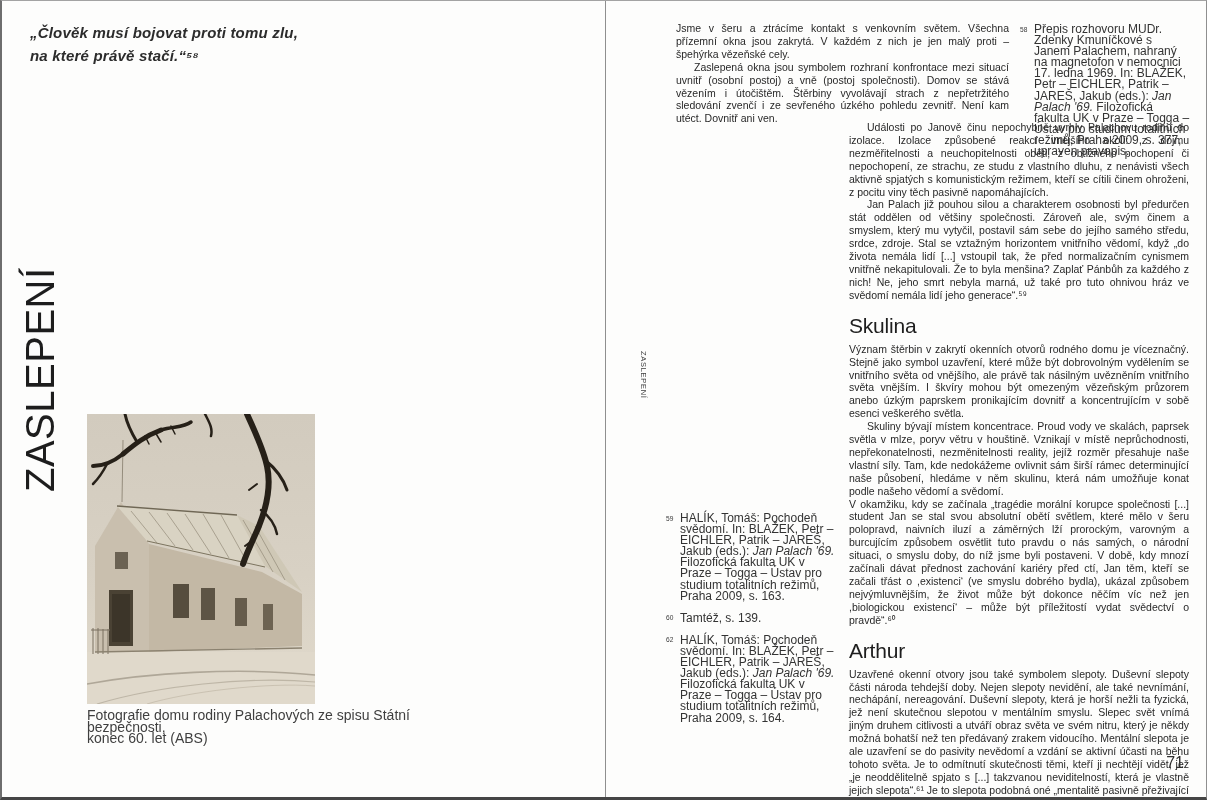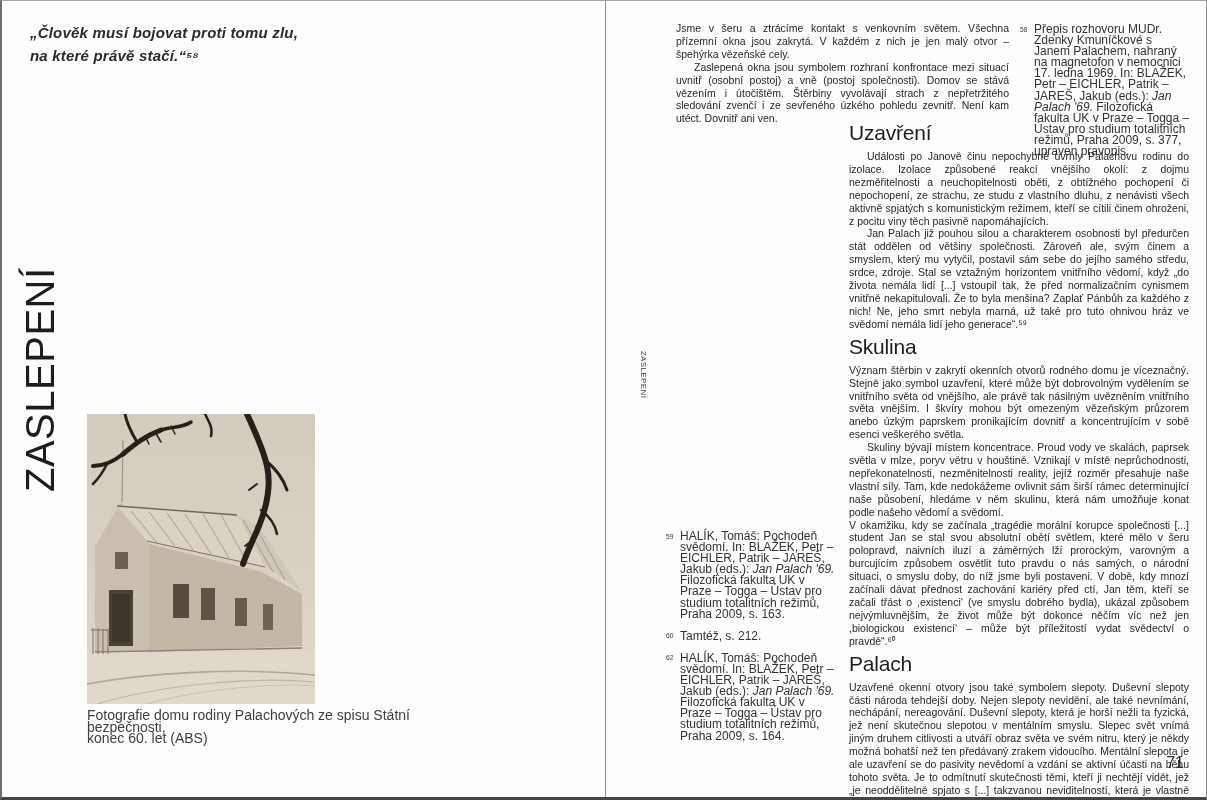--- a/index.html
+++ b/index.html
@@ -40,29 +40,29 @@
   }
   .intro-col { position:absolute; left:674px; top:21px; width:333px; }
   .main-col  { position:absolute; left:847px; top:120px; width:340px; }
 
   .para {
     font-size:10.5px; line-height:12.9px; text-align:justify;
     hyphens:auto; -webkit-hyphens:auto; color:#282828;
   }
   .para.indent { text-indent:18px; }
 
-  .section { margin-top:4px; }
+  .section { margin-top:12px; }
   .section:first-child { margin-top:0; }
   .section-heading {
     font-size:21px; line-height:24px; font-weight:400; letter-spacing:-0.2px;
     color:#1e1e1e; margin-bottom:5px;
   }
 
   .fn-col-right { position:absolute; left:1018px; top:23px; width:170px; }
-  .fn-col-left  { position:absolute; left:664px;  top:530px; width:172px; }
+  .fn-col-left  { position:absolute; left:664px;  top:512px; width:172px; }
   .fn { display:flex; margin-bottom:11px; }
   .fn:last-child { margin-bottom:0; }
   .fn-num {
     flex:0 0 14px; font-size:6.6px; line-height:10px; color:#3a3a3a; padding-top:0.5px;
   }
   .fn-text {
     flex:1; font-size:12px; line-height:11.1px; color:#333; text-align:left;
   }
   .page-number {
     position:absolute; left:1150px; top:753px; width:32px; text-align:right;
@@ -155,63 +155,62 @@
 konec 60. let (ABS)</figcaption>
     </figure>
   </div>
 
   <div class="page-divider"></div>
 
   <div>
     <div class="running-label">ZASLEPENÍ</div>
 
     <div class="intro-col">
-        <p class="para">Jsme v šeru a ztrácíme kontakt s venkovním světem. Všechna přízemní okna jsou zakrytá. V každém z nich je jen malý otvor – špehýrka vězeňské cely.</p>
+        <p class="para">Jsme v šeru a ztrácíme kontakt s venkovním světem. Všechna přízemní okna jsou zakrytá. V každém z nich je jen malý proti – špehýrka vězeňské cely.</p>
         <p class="para indent">Zaslepená okna jsou symbolem rozhraní konfrontace mezi situací uvnitř (osobní postoj) a vně (postoj společnosti). Domov se stává vězením i útočištěm. Štěrbiny vyvolávají strach z nepřetržitého sledování zvenčí i ze sevřeného úzkého pohledu zevnitř. Není kam utéct. Dovnitř ani ven.</p>
       </div>
 
     <div class="fn-col-right">
         <div class="fn">
           <span class="fn-num">58</span>
           <span class="fn-text"><span>Přepis rozhovoru MUDr. Zdenky Kmuníčkové s Janem Palachem, nahraný na magnetofon v nemocnici 17. ledna 1969. In: BLAŽEK, Petr – EICHLER, Patrik – JAREŠ, Jakub (eds.): </span><i>Jan Palach '69.</i><span> Filozofická fakulta UK v Praze – Togga – Ústav pro studium totalitních režimů, Praha 2009, s. 377, upraven pravopis.</span></span>
         </div>
       </div>
 
     <div class="main-col">
       <div class="section">
-        <h2 class="section-heading">Uzavření</h2>
         <div>
             <p class="para indent">Události po Janově činu nepochybně uvrhly Palachovu rodinu do izolace. Izolace způsobené reakcí vnějšího okolí: z dojmu nezměřitelnosti a neuchopitelnosti oběti, z obtížného pochopení či nepochopení, ze strachu, ze studu z vlastního dluhu, z nenávisti všech aktivně spjatých s komunistickým režimem, kteří se cítili činem ohroženi, z pocitu viny těch pasivně napomáhajících.</p>
             <p class="para indent">Jan Palach již pouhou silou a charakterem osobnosti byl předurčen stát oddělen od většiny společnosti. Zároveň ale, svým činem a smyslem, který mu vytyčil, postavil sám sebe do jejího samého středu, srdce, zdroje. Stal se vztažným horizontem vnitřního vědomí, když „do života nemála lidí [...] vstoupil tak, že před normalizačním cynismem vnitřně nekapitulovali. Že to byla menšina? Zaplať Pánbůh za každého z nich! Ne, jeho smrt nebyla marná, už také pro tuto ohnivou hráz ve svědomí nemála lidí jeho generace“.⁵⁹</p>
           </div>
       </div>
       <div class="section">
         <h2 class="section-heading">Skulina</h2>
         <div>
             <p class="para">Význam štěrbin v zakrytí okenních otvorů rodného domu je víceznačný. Stejně jako symbol uzavření, které může být dobrovolným vydělením se vnitřního světa od vnějšího, ale právě tak násilným uvězněním vnitřního světa vnějším. I škvíry mohou být omezeným vězeňským průzorem anebo úzkým paprskem pronikajícím dovnitř a koncentrujícím v sobě esenci veškerého světla.</p>
             <p class="para indent">Skuliny bývají místem koncentrace. Proud vody ve skalách, paprsek světla v mlze, poryv větru v houštině. Vznikají v místě neprůchodnosti, nepřekonatelnosti, nezměnitelnosti reality, jejíž rozměr přesahuje naše vlastní síly. Tam, kde nedokážeme ovlivnit sám širší rámec determinující naše působení, hledáme v něm skulinu, která nám umožňuje konat podle našeho vědomí a svědomí.</p>
             <p class="para">V okamžiku, kdy se začínala „tragédie morální korupce společnosti [...] student Jan se stal svou absolutní obětí světlem, které mělo v šeru polopravd, naivních iluzí a záměrných lží prorockým, varovným a burcujícím způsobem osvětlit tuto pravdu o nás samých, o národní situaci, o smyslu doby, do níž jsme byli postaveni. V době, kdy mnozí začínali dávat přednost zachování kariéry před ctí, Jan těm, kteří se začali třást o ,existenci‘ (ve smyslu dobrého bydla), ukázal způsobem nejvýmluvnějším, že život může být dokonce něčím víc než jen ,biologickou existencí‘ – může být příležitostí vydat svědectví o pravdě“.⁶⁰</p>
           </div>
       </div>
       <div class="section">
-        <h2 class="section-heading">Palach</h2>
+        <h2 class="section-heading">Arthur</h2>
         <div>
             <p class="para">Uzavřené okenní otvory jsou také symbolem slepoty. Duševní slepoty části národa tehdejší doby. Nejen slepoty nevidění, ale také nevnímání, nechápání, nereagování. Duševní slepoty, která je horší nežli ta fyzická, jež není skutečnou slepotou v mentálním smyslu. Slepec svět vnímá jiným druhem citlivosti a utváří obraz světa ve svém nitru, který je někdy možná bohatší než ten předávaný zrakem vidoucího. Mentální slepota je ale uzavření se do pasivity nevědomí a vzdání se aktivní účasti na běhu tohoto světa. Je to odmítnutí skutečnosti těmi, kteří ji nechtějí vidět, jež „je neoddělitelně spjato s [...] takzvanou neviditelností, která je vlastně jejich slepota“.⁶¹ Je to slepota podobná oné „mentalitě pasivně přeživající masy“, která existovala v tehdejší době a existuje i dnes. A pouze skrze nesmíření se s ní „se konečně staneme společností svobodných občanů a zbavíme se mravních pozůstatků doby normalizace“.⁶²</p>
           </div>
       </div>
     </div>
 
     <div class="fn-col-left">
         <div class="fn">
           <span class="fn-num">59</span>
           <span class="fn-text"><span>HALÍK, Tomáš: Pochodeň svědomí. In: BLAŽEK, Petr – EICHLER, Patrik – JAREŠ, Jakub (eds.): </span><i>Jan Palach '69.</i><span> Filozofická fakulta UK v Praze – Togga – Ústav pro studium totalitních režimů, Praha 2009, s. 163.</span></span>
         </div>
         <div class="fn">
           <span class="fn-num">60</span>
-          <span class="fn-text"><span>Tamtéž, s. 212.</span></span>
+          <span class="fn-text"><span>Tamtéž, s. 139.</span></span>
         </div>
         <div class="fn">
           <span class="fn-num">62</span>
           <span class="fn-text"><span>HALÍK, Tomáš: Pochodeň svědomí. In: BLAŽEK, Petr – EICHLER, Patrik – JAREŠ, Jakub (eds.): </span><i>Jan Palach '69.</i><span> Filozofická fakulta UK v Praze – Togga – Ústav pro studium totalitních režimů, Praha 2009, s. 164.</span></span>
         </div>
       </div>
 
     <div class="page-number">71</div>
   </div>
 

